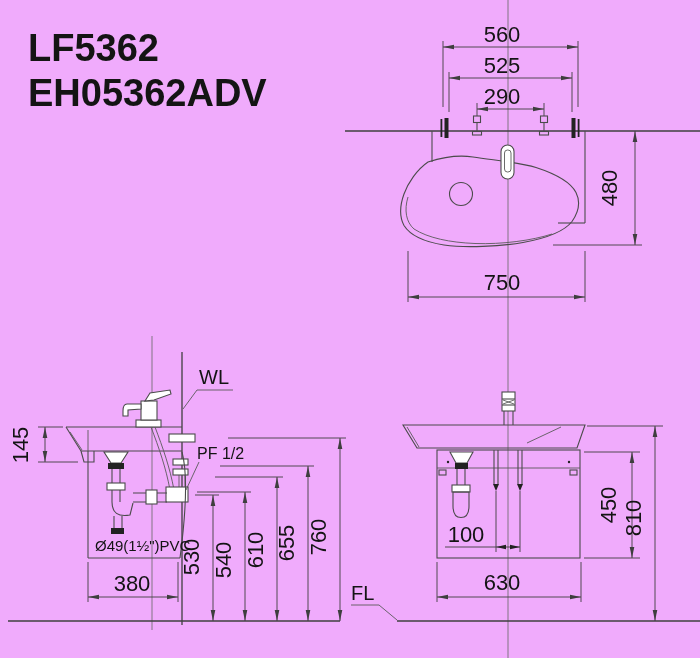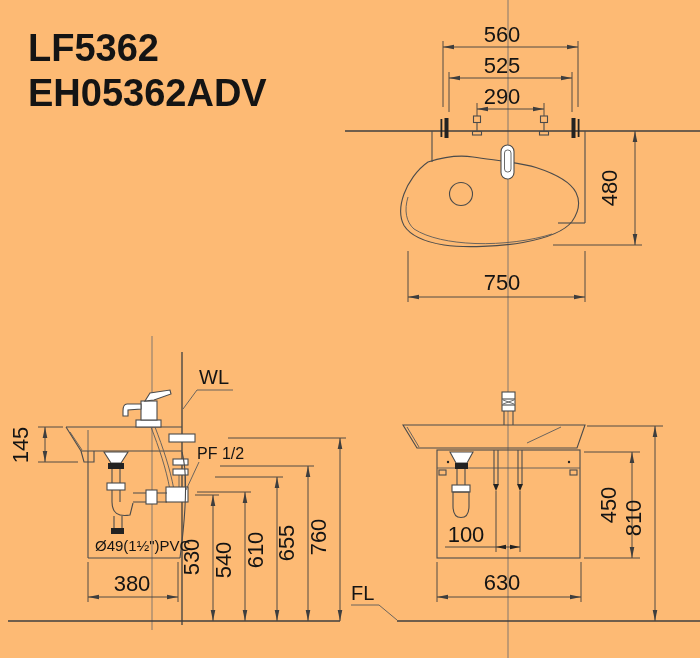--- a/index.html
+++ b/index.html
@@ -1,16 +1,16 @@
 <!DOCTYPE html>
 <html><head>
 <meta charset="utf-8">
 <style>
   html,body{margin:0;padding:0;background:#ffffff;}
-  .sheet{position:relative;width:700px;height:658px;background:#fdba74;overflow:hidden;
+  .sheet{position:relative;width:700px;height:658px;background:#f0abfc;overflow:hidden;
          font-family:"Liberation Sans", sans-serif;}
   svg{display:block}
   svg text{fill:#141414;font-family:"Liberation Sans", sans-serif;}
   .dim-num{font-size:22px;}
   .title-txt{font-size:38px;font-weight:700;letter-spacing:0px;}
   .note-txt{font-size:20px;}
   .small-txt{font-size:16px;}
   .pvc-txt{font-size:15px;}
   .ln{stroke:#4b4b4b;stroke-width:1.1;fill:none;}
   .thin{stroke:#5a5a5a;stroke-width:0.9;fill:none;}

